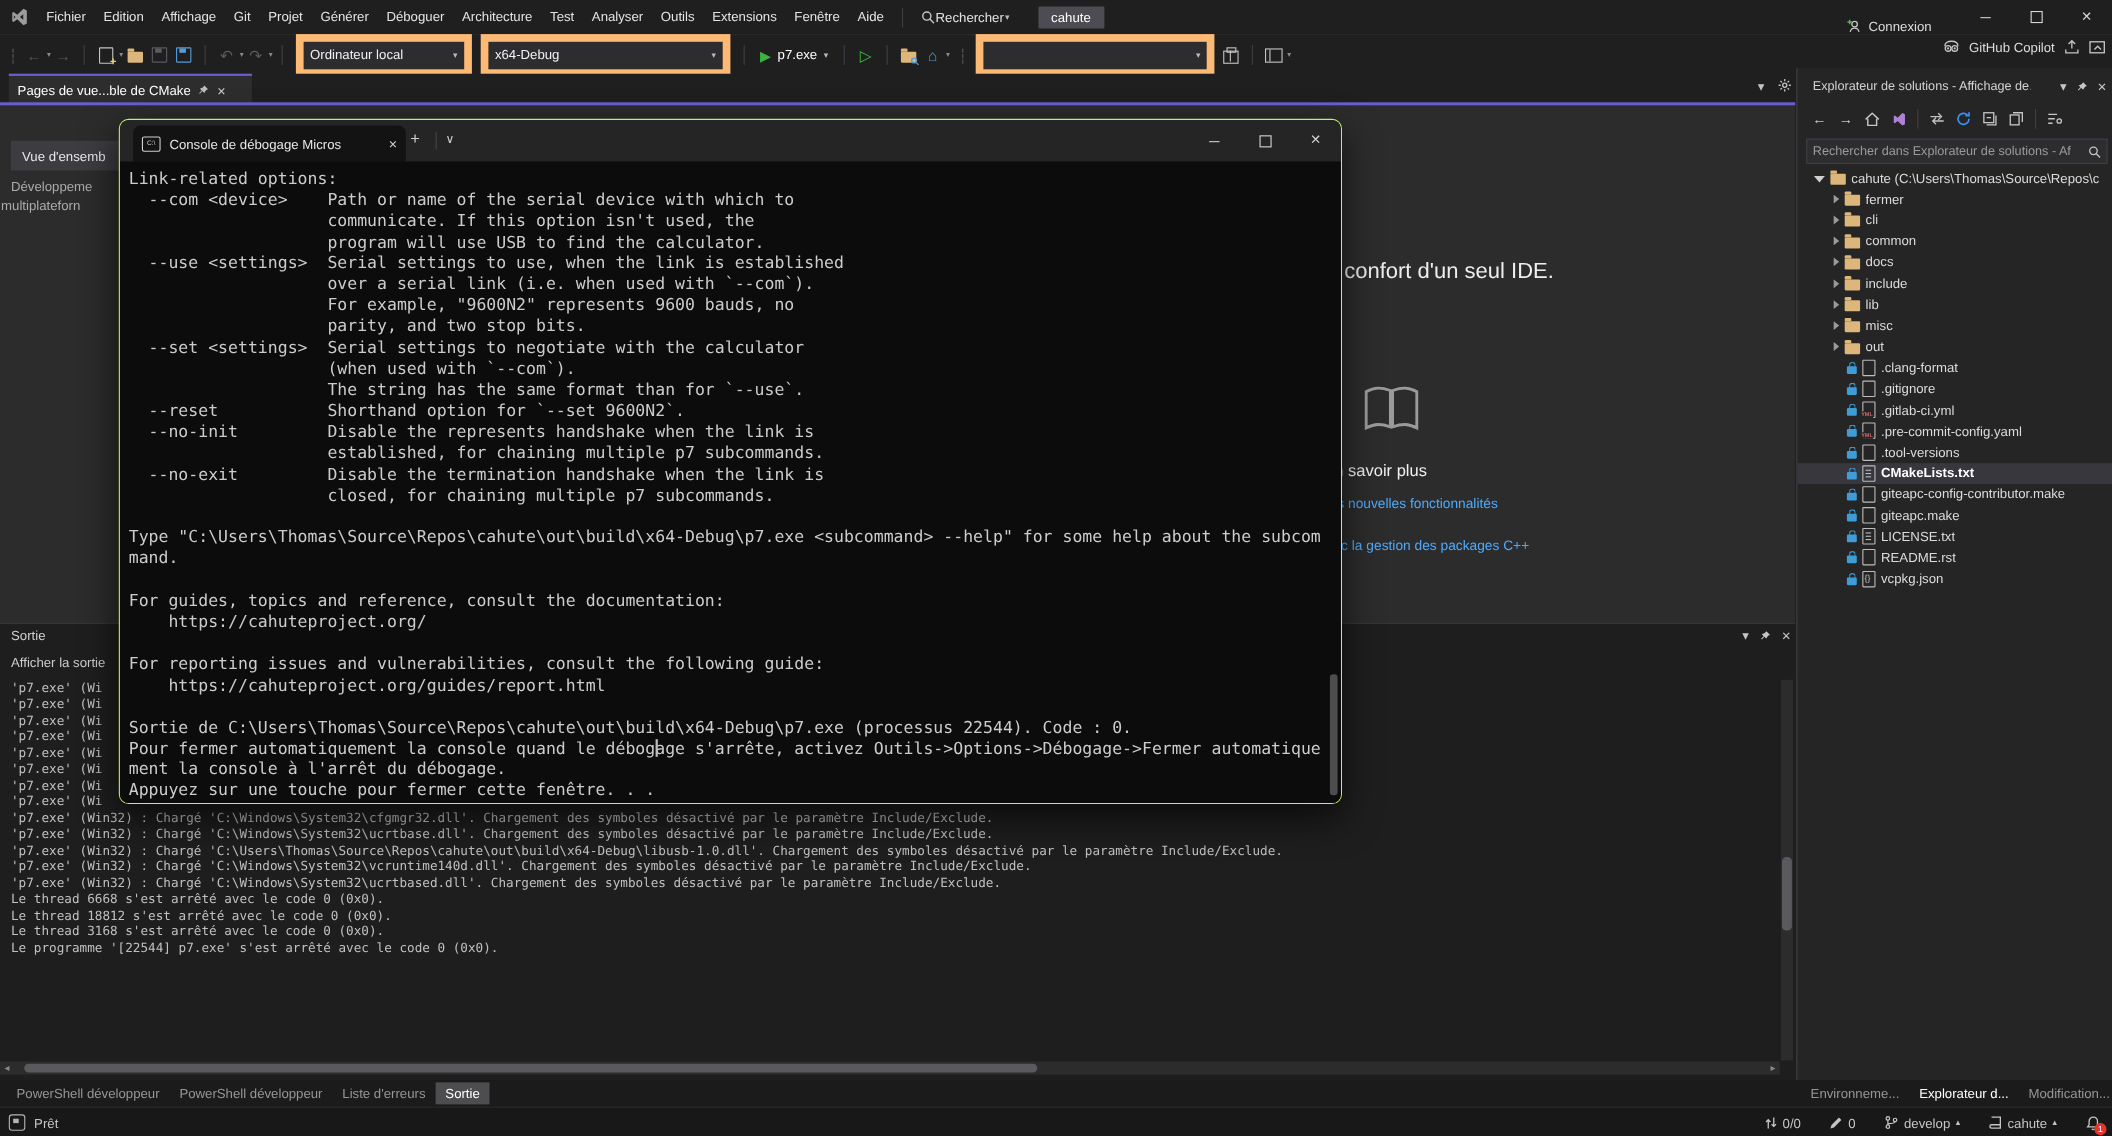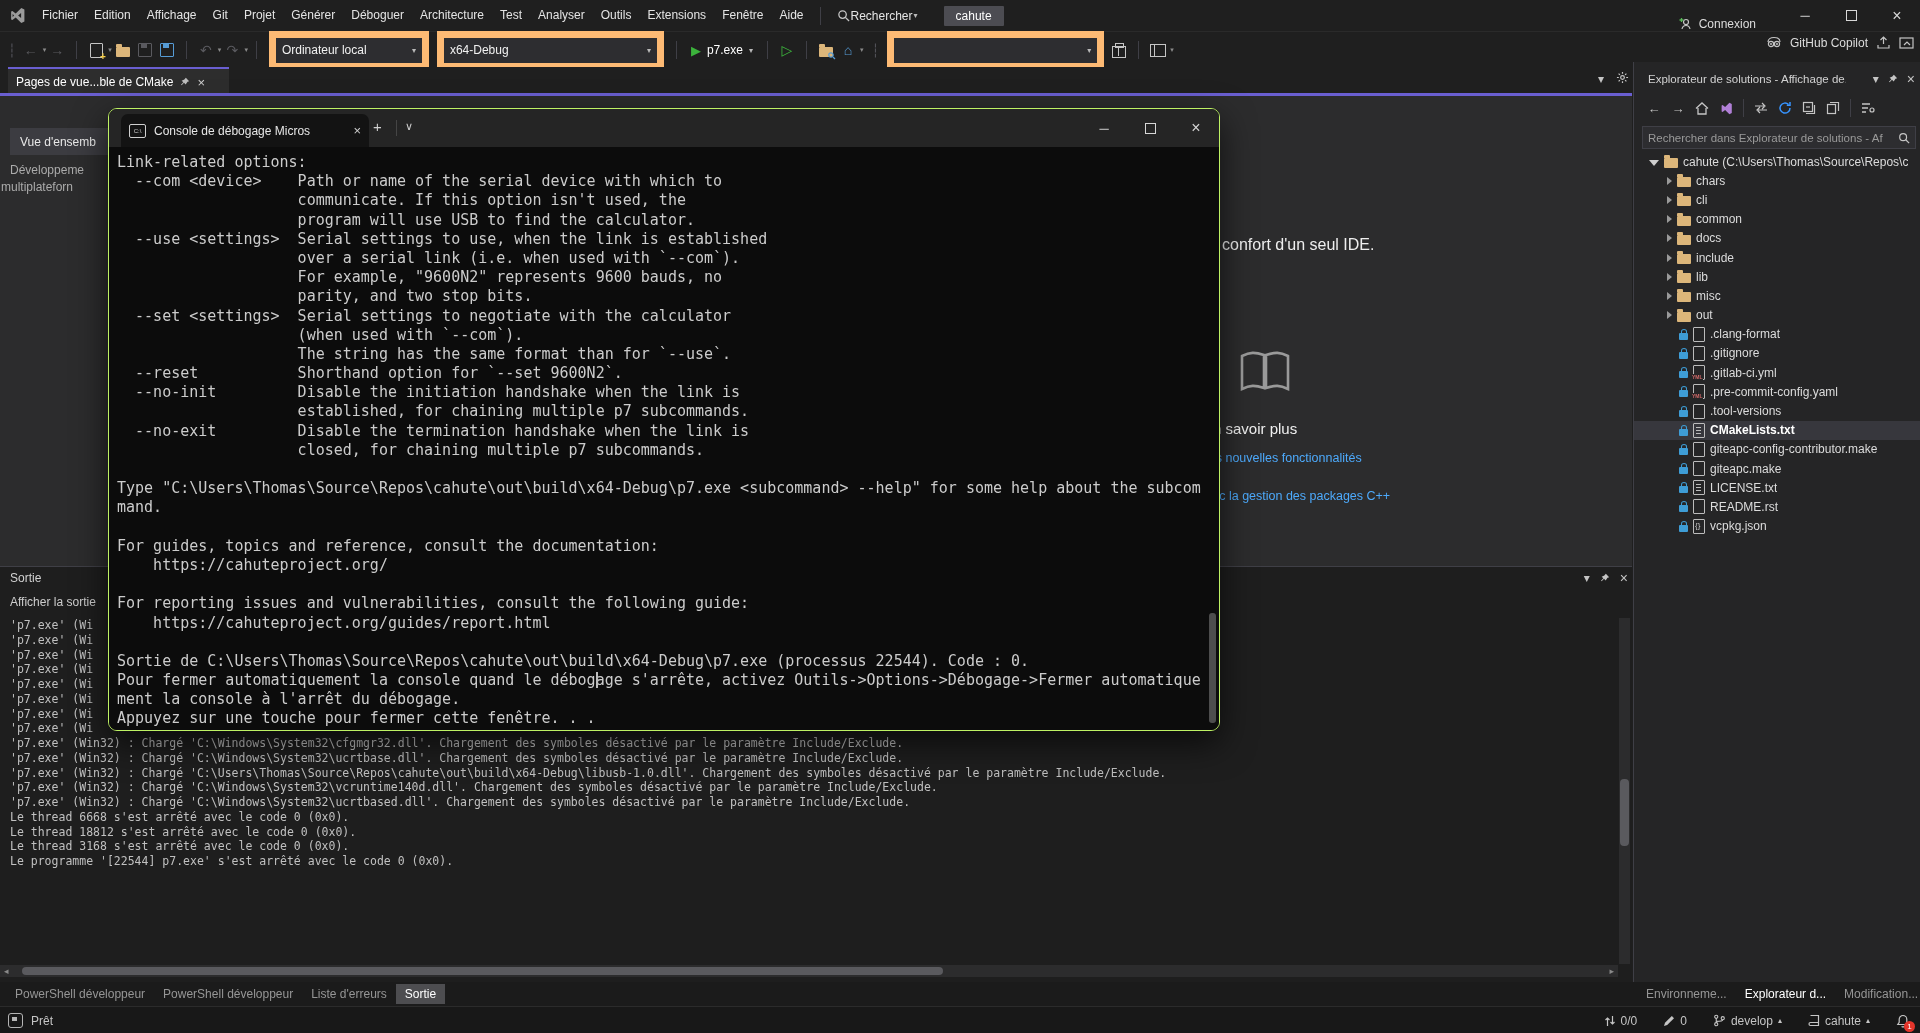--- a/index.html
+++ b/index.html
@@ -57,21 +57,21 @@
           border-top:2px solid #6a5fd1;display:flex;align-items:center;gap:7px;padding:0 8px;color:#fff;}
   .doctab .lbl{white-space:nowrap;overflow:hidden;}
   .purple-line{position:absolute;left:0;top:26px;width:1632px;height:3px;background:#6a5fd1;}
   .strip-ico{position:absolute;top:5px;color:#c5c5c5;}
 
   
   .editor{position:absolute;left:0;top:96px;width:1632px;height:470px;background:#2c2c2d;overflow:hidden;}
   .overview-btn{position:absolute;left:10px;top:32px;width:98px;height:27px;background:#3c3c41;
                 color:#e8e8e8;display:flex;align-items:center;padding-left:10px;white-space:nowrap;overflow:hidden;}
   .frag-gray{position:absolute;color:#ababab;font-size:12px;white-space:nowrap;text-align:center;}
-  .hero{position:absolute;left:1222px;top:140px;color:#eeeeee;font-size:16px;font-weight:300;white-space:nowrap;}
+  .hero{position:absolute;left:1222px;top:140px;color:#eeeeee;font-size:20px;font-weight:300;white-space:nowrap;}
   .learn{position:absolute;left:1213px;top:324px;color:#f0f0f0;font-size:15px;white-space:nowrap;}
   .bluelink{position:absolute;color:#4daafc;font-size:12.5px;white-space:nowrap;}
 
   
   .outpanel{position:absolute;left:0;top:566px;width:1632px;height:416px;background:#1e1e1e;border-top:1px solid #3f3f46;}
   .outhead{position:absolute;left:0;top:0;width:100%;height:22px;display:flex;align-items:center;}
   .outhead .title{margin-left:10px;color:#d2d2d2;}
   .outhead .hicons{position:absolute;right:4px;top:0;display:flex;align-items:center;gap:10px;height:22px;color:#c5c5c5;}
   .out-src{position:absolute;left:10px;top:28px;color:#cdcdcd;white-space:nowrap;}
   .outlines{position:absolute;left:10px;top:51px;font-family:"DejaVu Sans Mono",monospace;
@@ -403,21 +403,21 @@
       <div class="cl">                    communicate. If this option isn't used, the</div>
       <div class="cl">                    program will use USB to find the calculator.</div>
       <div class="cl">  --use &lt;settings&gt;  Serial settings to use, when the link is established</div>
       <div class="cl">                    over a serial link (i.e. when used with `--com`).</div>
       <div class="cl">                    For example, "9600N2" represents 9600 bauds, no</div>
       <div class="cl">                    parity, and two stop bits.</div>
       <div class="cl">  --set &lt;settings&gt;  Serial settings to negotiate with the calculator</div>
       <div class="cl">                    (when used with `--com`).</div>
       <div class="cl">                    The string has the same format than for `--use`.</div>
       <div class="cl">  --reset           Shorthand option for `--set 9600N2`.</div>
-      <div class="cl">  --no-init         Disable the initiation handshake when the link is</div>
+      <div class="cl">  --no-init         Disable the represents handshake when the link is</div>
       <div class="cl">                    established, for chaining multiple p7 subcommands.</div>
       <div class="cl">  --no-exit         Disable the termination handshake when the link is</div>
       <div class="cl">                    closed, for chaining multiple p7 subcommands.</div>
       <div class="cl"></div>
       <div class="cl">Type "C:\Users\Thomas\Source\Repos\cahute\out\build\x64-Debug\p7.exe &lt;subcommand&gt; --help" for some help about the subcom</div>
       <div class="cl">mand.</div>
       <div class="cl"></div>
       <div class="cl">For guides, topics and reference, consult the documentation:</div>
       <div class="cl">    https://cahuteproject.org/</div>
       <div class="cl"></div>
@@ -503,21 +503,21 @@
     </div>
     <div class="tree">
       <div class="trow t-root">
         <span class="chev-open"></span>
         <span class="fico"></span>
         <span class="tlabel">cahute (C:\Users\Thomas\Source\Repos\c</span>
       </div>
       <div class="trow t-folder">
         <span class="chev"></span>
         <span class="fico"></span>
-        <span class="tlabel">chars</span>
+        <span class="tlabel">fermer</span>
       </div>
       <div class="trow t-folder">
         <span class="chev"></span>
         <span class="fico"></span>
         <span class="tlabel">cli</span>
       </div>
       <div class="trow t-folder">
         <span class="chev"></span>
         <span class="fico"></span>
         <span class="tlabel">common</span>

